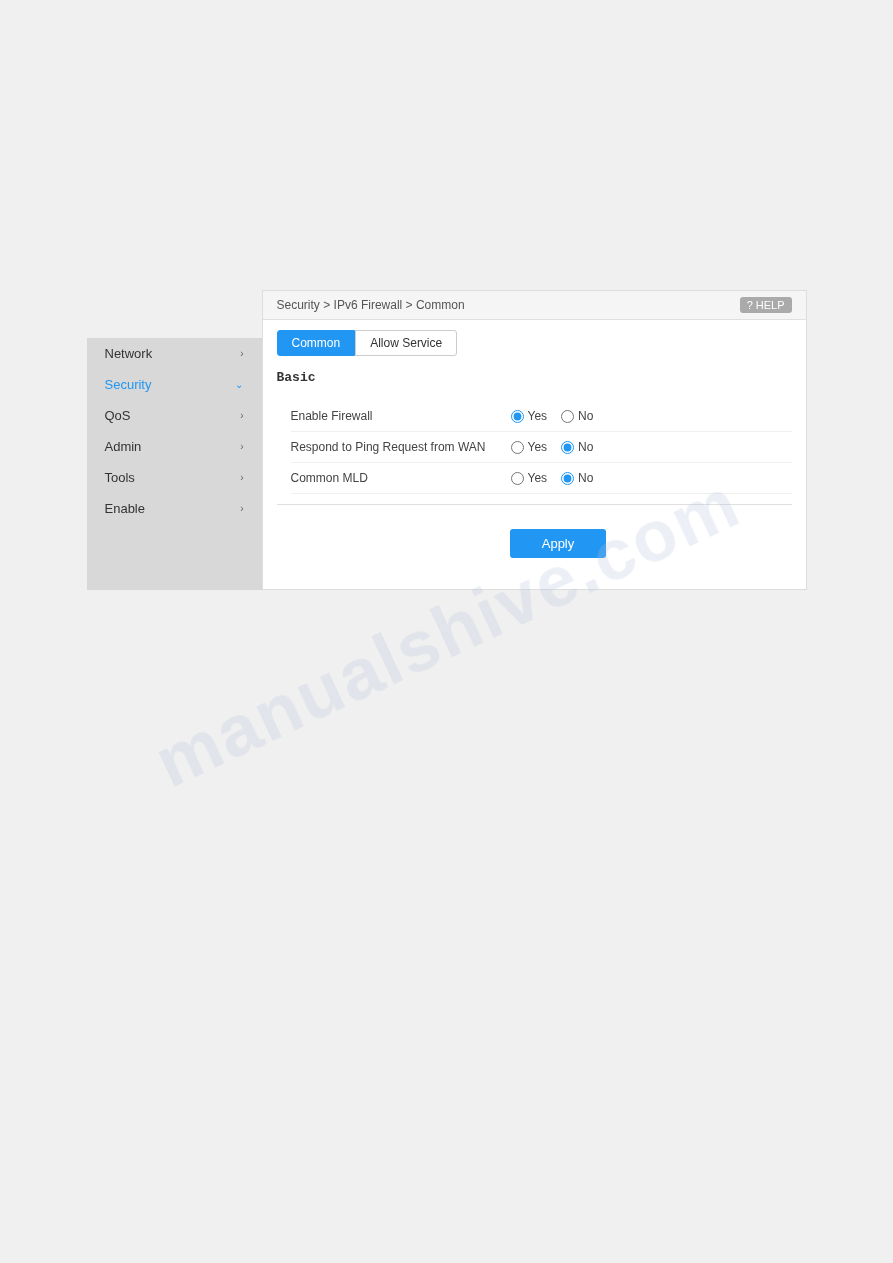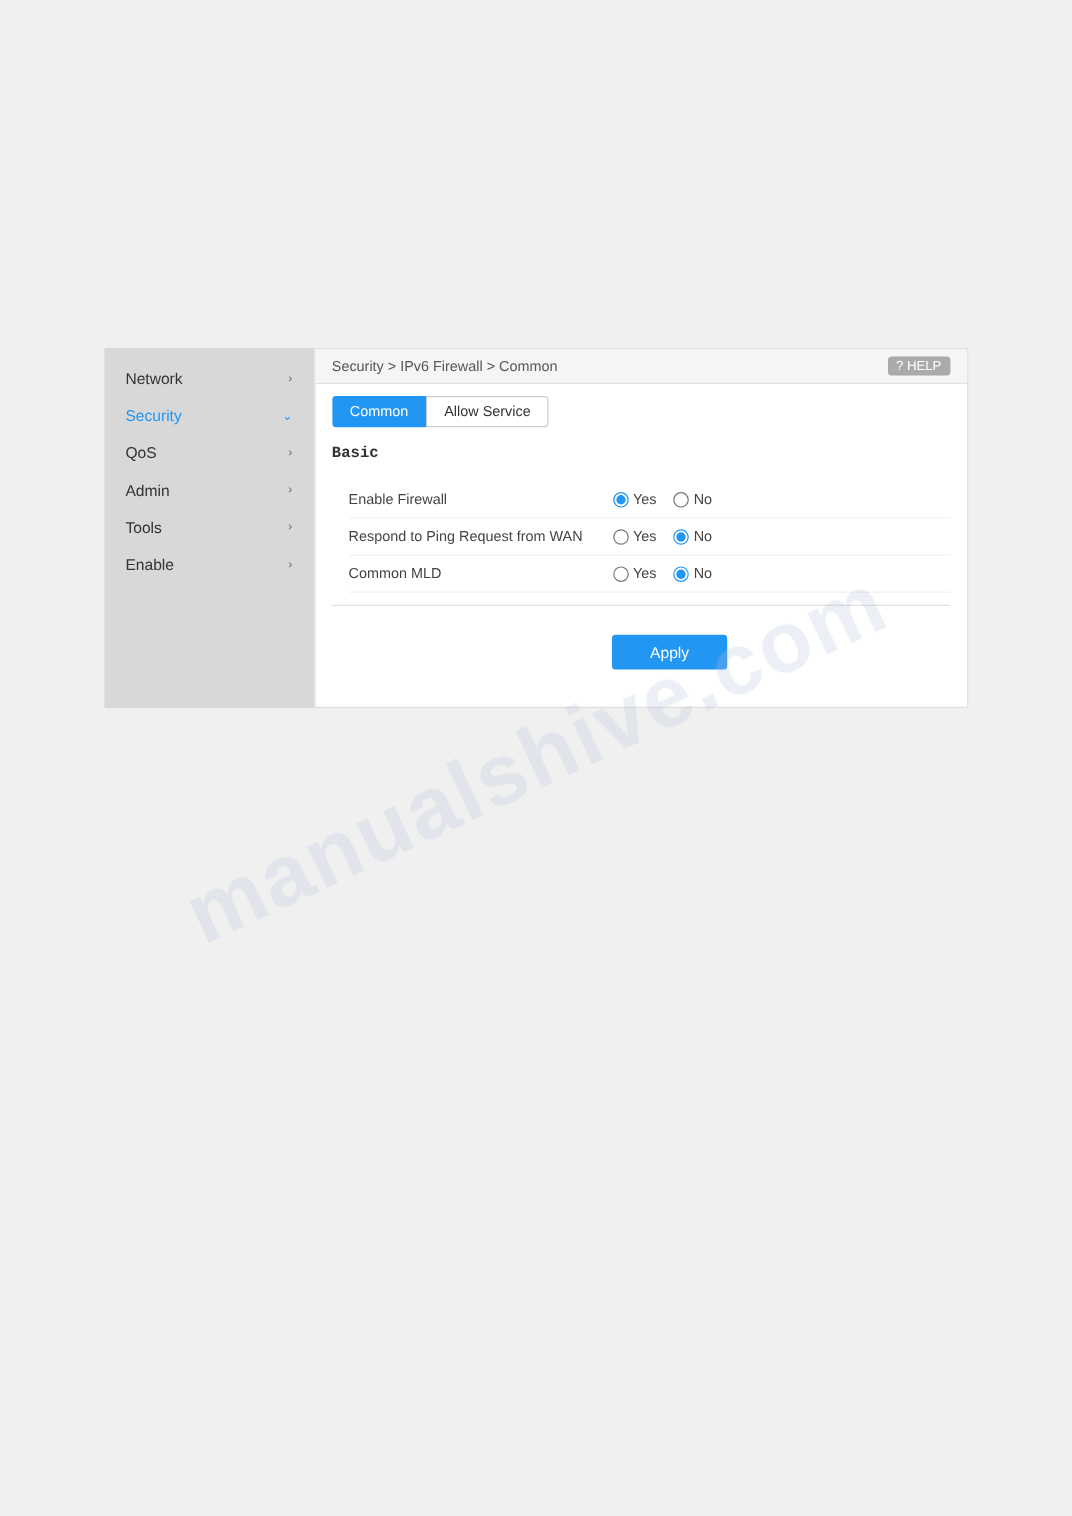--- a/index.html
+++ b/index.html
@@ -22,22 +22,23 @@
       display: flex;
       width: 720px;
       min-height: 300px;
       background: transparent;
     }
 
     
     .sidebar {
       width: 175px;
       background: #d8d8d8;
-      padding: 10px 0;
+      padding: 0 0;
       flex-shrink: 0;
+      margin-top: 48px;
     }
 
     .sidebar-item {
       display: flex;
       align-items: center;
       justify-content: space-between;
       padding: 8px 18px;
       cursor: pointer;
       color: #333;
       font-size: 13px;

